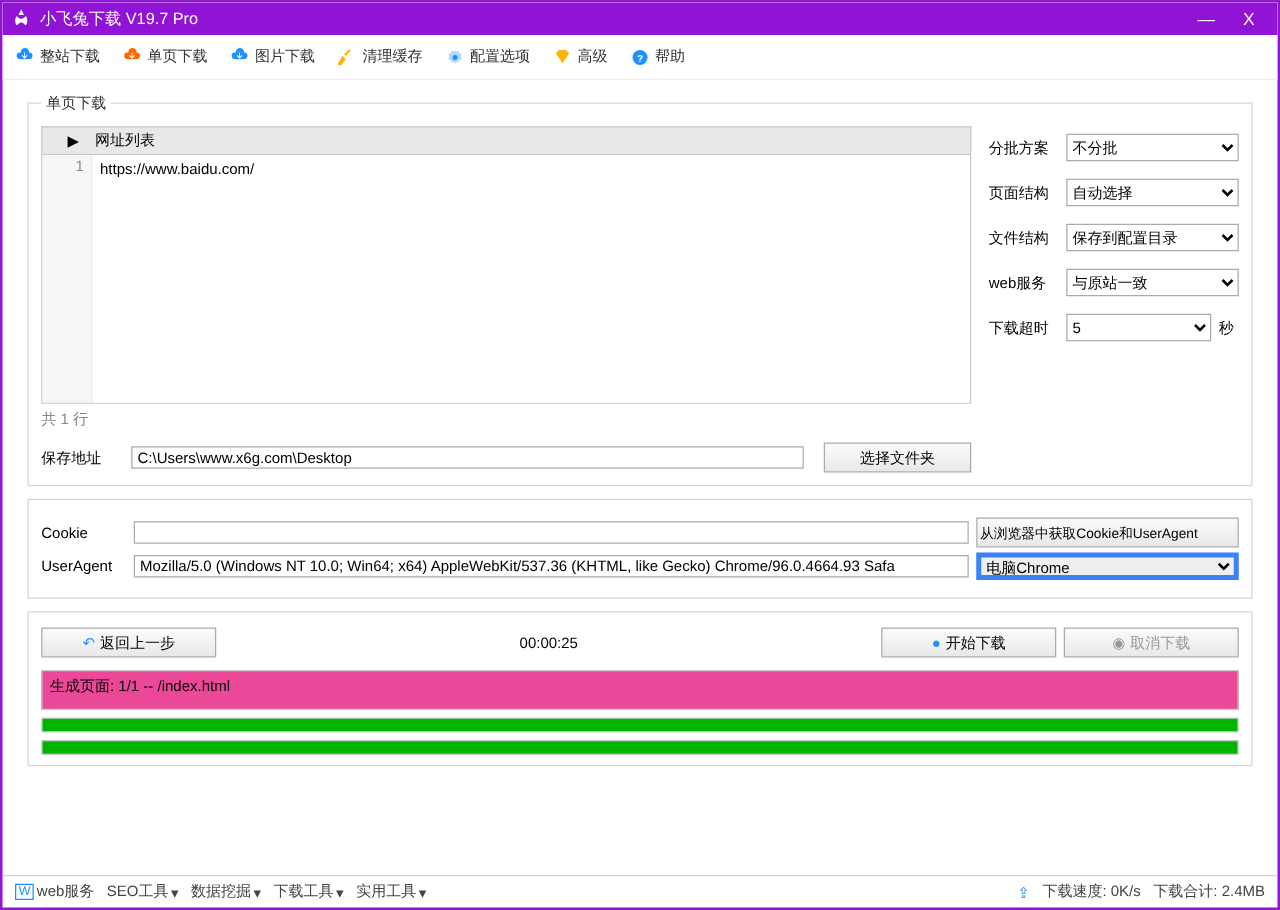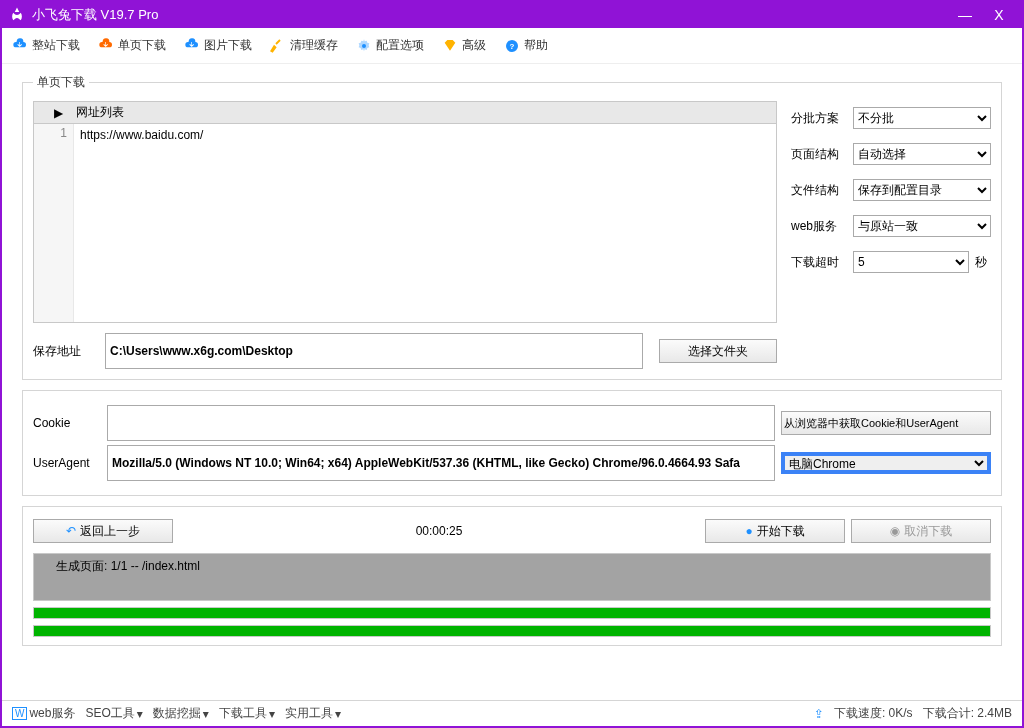--- a/index.html
+++ b/index.html
@@ -18,36 +18,36 @@
 .url-block { flex: 1; display: flex; flex-direction: column; }
 .url-hdr { background: #e8e8e8; border: 1px solid #c8c8c8; border-bottom: none; height: 22px; display: flex; align-items: center; padding-left: 42px; }
 .url-hdr .tri { position: absolute; margin-left: -22px; }
 .url-list { border: 1px solid #c8c8c8; height: 200px; background: #fff; display: flex; }
 .gutter { width: 40px; background: #f6f6f6; border-right: 1px solid #e8e8e8; text-align: right; padding: 2px 6px 0 0; color: #888; }
 .url-area { flex: 1; padding: 2px 6px; resize: none; border: none; outline: none; line-height: 18px; }
 .url-cnt { color: #888; margin-top: 4px; }
 .save-row { display: flex; align-items: center; gap: 16px; margin-top: 10px; }
 .lbl { width: 56px; }
 .lbl2 { width: 68px; }
-input[type=text] { border: 1px solid #aaa; height: 36px; padding: 0 4px; background: #fff; font-weight: bold; }
+input[type=text] { border: 1px solid #aaa; height: 18px; padding: 0 4px; background: #fff; }
 .save-row input { flex: 1; }
 .btn { border: 1px solid #aaa; background: linear-gradient(#fbfbfb,#e8e8e8); height: 24px; padding: 0 28px; cursor: pointer; display: inline-flex; align-items: center; gap: 4px; }
 .btn:disabled { color: #999; }
 .opts { width: 200px; display: flex; flex-direction: column; gap: 14px; padding-top: 6px; }
 .opt-row { display: flex; align-items: center; gap: 6px; justify-content: center; }
 .opt-row select { flex: 1; height: 22px; border: 1px solid #aaa; background: #fff; }
 .opt-row .suf { width: 16px; }
 fieldset.f2 .frow { display: flex; align-items: center; gap: 6px; margin: 4px 0; }
 fieldset.f2 input { flex: 1; }
 fieldset.f2 select { width: 210px; height: 22px; border: 4px solid #3b82f6; }
 fieldset.f3 { padding: 12px 10px 8px 10px; }
 .ctrl-row { display: flex; align-items: center; gap: 6px; }
 .ctrl-row .timer { flex: 1; text-align: center; }
 .ctrl-row .btn { width: 140px; justify-content: center; }
-.log { border: 1px solid #c8c8c8; height: 48px; margin-top: 10px; padding: 4px 22px; background: #a3a3a3; overflow: auto; }
+.log { border: 1px solid #c8c8c8; height: 32px; margin-top: 10px; padding: 4px 6px; background: #ec4899; overflow: auto; }
 .prog { height: 12px; background: #e8e8e8; border: 1px solid #c8c8c8; margin-top: 6px; position: relative; }
 .prog .fill { background: #00b400; height: 100%; width: 100%; }
 .statusbar { height: 26px; border-top: 1px solid #d5d5d5; display: flex; align-items: center; padding: 0 10px; gap: 10px; color: #444; }
 .statusbar .sitem { display: flex; align-items: center; gap: 2px; cursor: pointer; }
 .statusbar .spacer { flex: 1; }
 svg { display: block; }
 </style>
 </head>
 <body>
 
@@ -134,20 +134,21 @@
         <div class="url-hdr">
           <span class="tri">▶</span>
           <span>网址列表</span>
         </div>
         <div class="url-list">
           <div class="gutter">
               <div>1</div>
             </div>
           <textarea class="url-area" style="">https://www.baidu.com/</textarea>
         </div>
+        <div class="url-cnt">共 1 行</div>
         <div class="save-row">
           <span class="lbl">保存地址</span>
           <input type="text" value="C:\Users\www.x6g.com\Desktop" style="">
           <button class="btn">选择文件夹</button>
         </div>
       </div>
       <div class="opts">
         <div class="opt-row">
             <span class="lbl">分批方案</span>
             <select><option>不分批</option></select>

